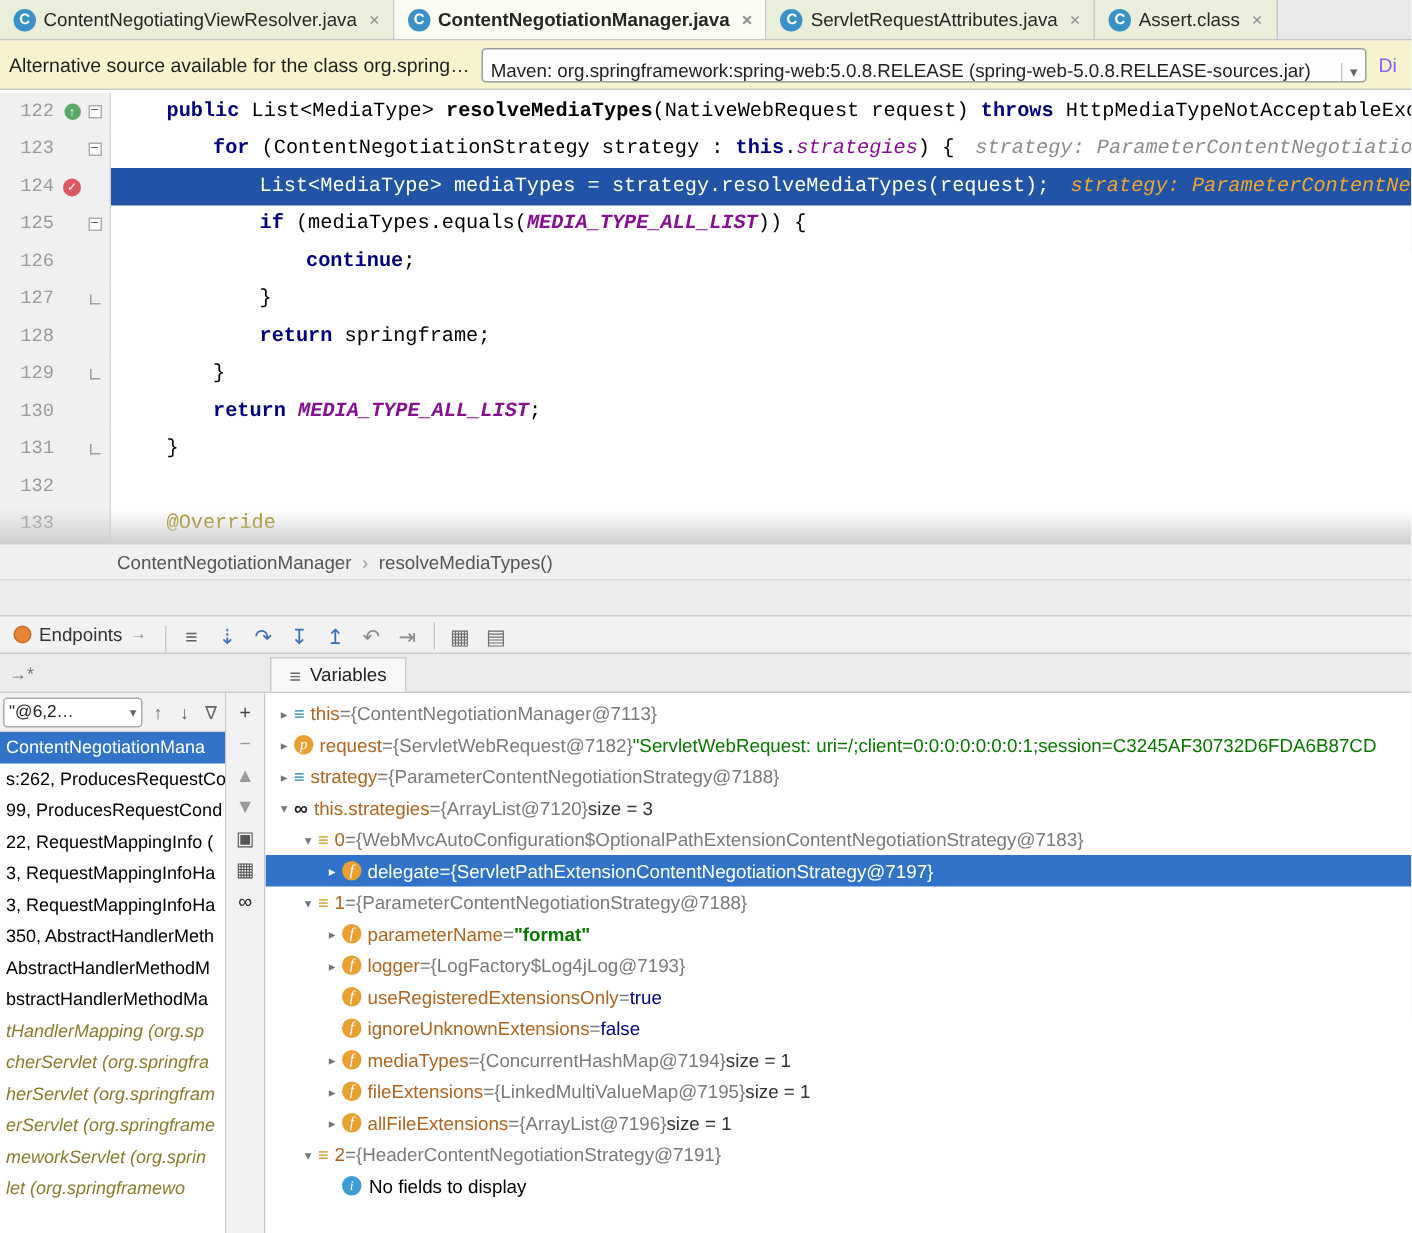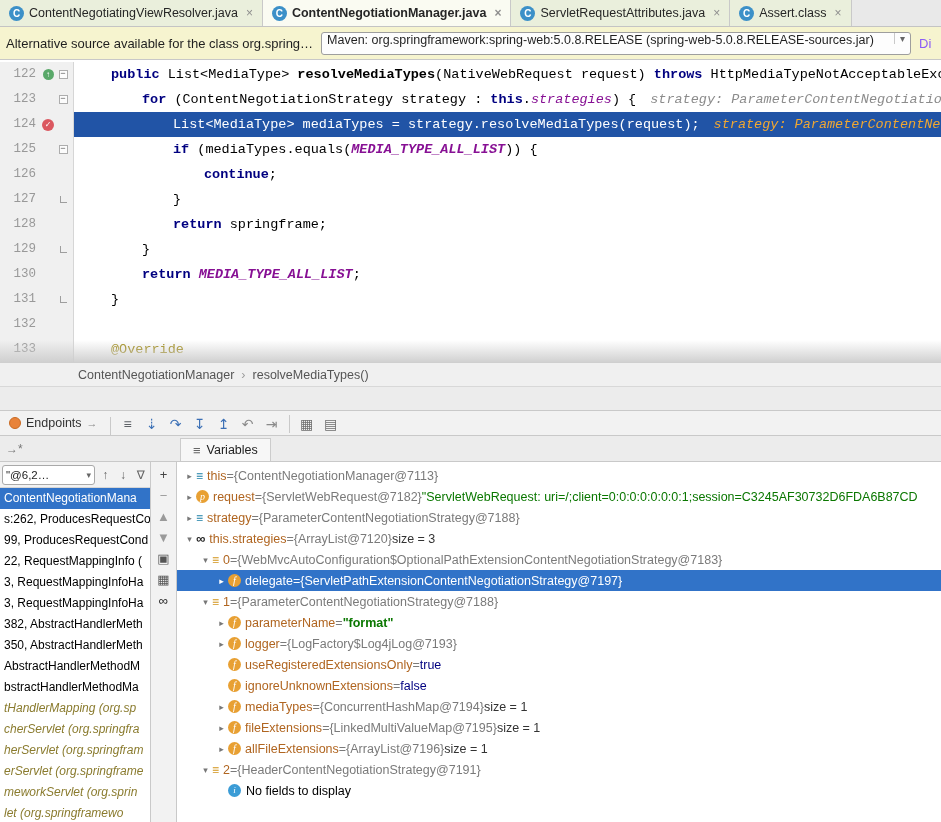--- a/index.html
+++ b/index.html
@@ -10,21 +10,21 @@
   .tabbar { display: flex; height: 27px; background: #E9E9E9; border-bottom: 1px solid #C4C4C4; }
   .tab { display: flex; align-items: center; gap: 5px; padding: 0 9px; background: #EAEFDC; border-right: 1px solid #C9C9C9; cursor: default; }
   .tab.active { background: #FAFBF2; font-weight: bold; }
   .tab-label { font-size: 12.5px; color: #262626; white-space: nowrap; }
   .tab-icon { display: inline-block; width: 15px; height: 15px; border-radius: 50%; background: #3C90C8; color: #fff; font-size: 10px; font-weight: bold; line-height: 15px; text-align: center; }
   .tab-close { color: #8E8E8E; font-size: 12px; margin-left: 3px; }
 
   
   .notif { display: flex; align-items: center; height: 33px; background: #F6F4CF; border-bottom: 1px solid #C8C8C8; padding: 0 6px; gap: 8px; }
   .notif-text { white-space: nowrap; color: #1F1F1F; }
-  .combo { flex: 1; display: flex; align-items: flex-start; height: 23px; background: #FDFDFD; border: 1px solid #9E9E9E; border-radius: 3px; padding: 0 5px; overflow: hidden; }
+  .combo { flex: 1; display: flex; align-items: flex-end; height: 23px; background: #FDFDFD; border: 1px solid #9E9E9E; border-radius: 3px; padding: 0 5px; overflow: hidden; }
   .combo-value { white-space: nowrap; overflow: hidden; font-size: 12.5px; color: #1F1F1F; }
   .combo-arrow { margin-left: auto; padding-left: 5px; border-left: 1px solid #C9C9C9; color: #666; font-size: 10px; }
   .notif-link { color: #8b5cf6; white-space: nowrap; width: 16px; overflow: hidden; flex: none; cursor: pointer; }
 
   
   .editor { position: relative; height: 302px; background: #fff; font-family: "Liberation Mono", monospace; font-size: 13.5px; padding-top: 2px; overflow: hidden; }
   .eline { display: flex; height: 25px; line-height: 25px; }
   .gutter { flex: none; display: flex; align-items: center; width: 74px; background: #F0F0F0; border-right: 1px solid #D6D6D6; }
   .lnum { width: 40px; text-align: right; color: #999; font-size: 12.5px; padding-right: 4px; font-family: "Liberation Mono", monospace; }
   .gslot { width: 16px; display: flex; justify-content: center; align-items: center; }
@@ -303,21 +303,20 @@
         <span class="fbtn">↓</span>
         <span class="fbtn">∇</span>
       </div>
       <div id="frames-list">
           <div class="frow selected">ContentNegotiationMana</div>
           <div class="frow">s:262, ProducesRequestCo</div>
           <div class="frow">99, ProducesRequestCond</div>
           <div class="frow">22, RequestMappingInfo (</div>
           <div class="frow">3, RequestMappingInfoHa</div>
           <div class="frow">3, RequestMappingInfoHa</div>
-          <div class="frow">382, AbstractHandlerMeth</div>
           <div class="frow">350, AbstractHandlerMeth</div>
           <div class="frow">AbstractHandlerMethodM</div>
           <div class="frow">bstractHandlerMethodMa</div>
           <div class="frow lib">tHandlerMapping (org.sp</div>
           <div class="frow lib">cherServlet (org.springfra</div>
           <div class="frow lib">herServlet (org.springfram</div>
           <div class="frow lib">erServlet (org.springframe</div>
           <div class="frow lib">meworkServlet (org.sprin</div>
           <div class="frow lib">let (org.springframewo</div>
         </div>

